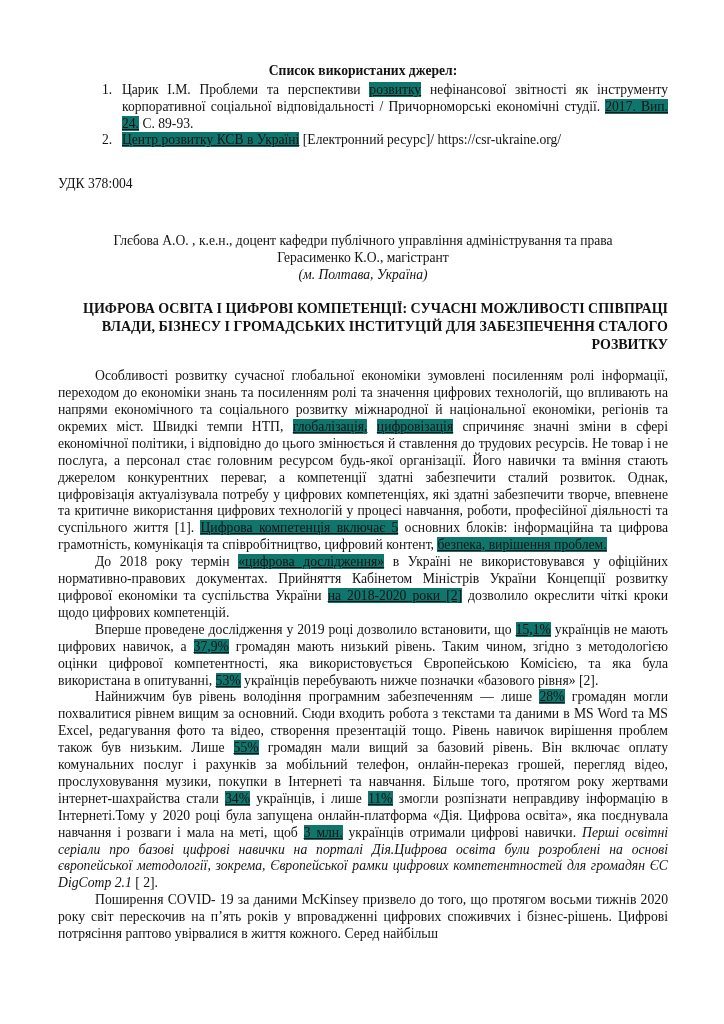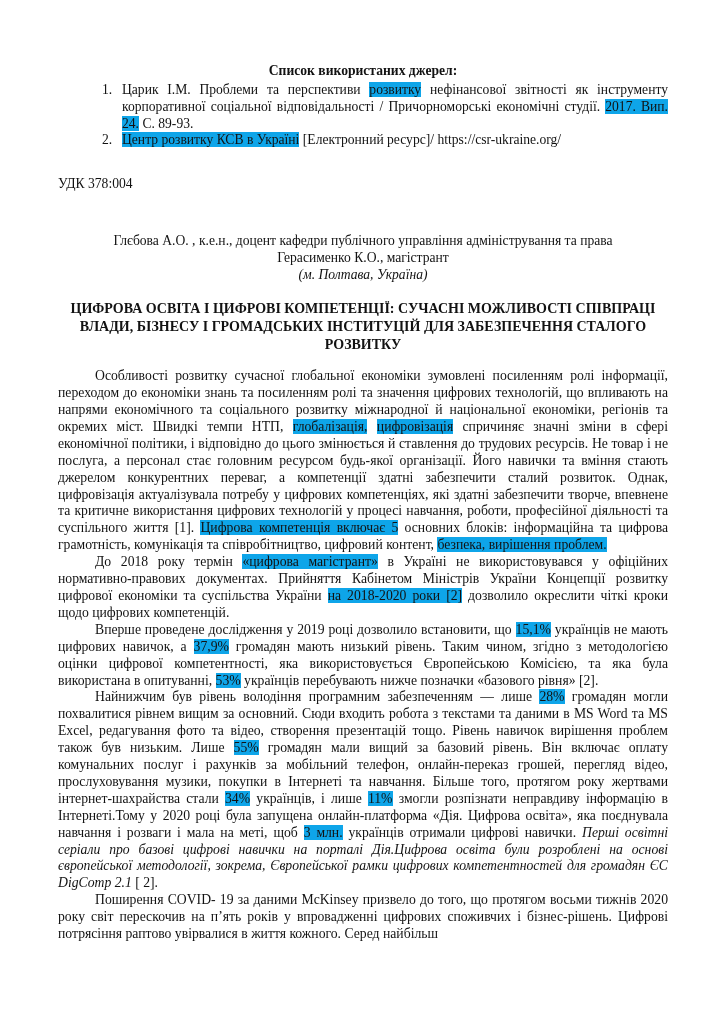--- a/index.html
+++ b/index.html
@@ -43,34 +43,34 @@
     margin-top: 26px;
   }
   .authors {
     text-align: center;
     font-size: 13.6px;
     line-height: 17px;
     margin-top: 40px;
   }
   .affil { font-style: italic; }
   .title {
-    text-align: center;
+    text-align: right;
     font-weight: bold;
     font-size: 14px;
     line-height: 18px;
     margin-top: 17px;
   }
   .body-text {
     margin-top: 14px;
     font-size: 13.7px;
     line-height: 16.9px;
     text-align: justify;
   }
   .body-text p { text-indent: 37px; }
-  .hl { background-color: #0ea5e9; }
+  .hl { background-color: #0f766e; text-decoration: underline; }
   .it { font-style: italic; }
   .link { color: inherit; text-decoration: none; }
   .page-num {
     position: absolute;
     bottom: 26px;
     left: 0;
     right: 0;
     text-align: center;
     font-size: 13px;
   }
@@ -99,19 +99,19 @@
   <div class="authors">
     <div>Глєбова А.О. , к.е.н., доцент кафедри публічного управління адміністрування та права</div>
     <div>Герасименко К.О., магістрант</div>
     <div class="affil">(м. Полтава, Україна)</div>
   </div>
 
   <h1 class="title">ЦИФРОВА ОСВІТА І ЦИФРОВІ КОМПЕТЕНЦІЇ: СУЧАСНІ МОЖЛИВОСТІ СПІВПРАЦІ ВЛАДИ, БІЗНЕСУ І ГРОМАДСЬКИХ ІНСТИТУЦІЙ ДЛЯ ЗАБЕЗПЕЧЕННЯ СТАЛОГО РОЗВИТКУ</h1>
 
   <div class="body-text">
     <p><span>Особливості  розвитку сучасної глобальної економіки зумовлені посиленням ролі інформації, переходом до економіки знань та посиленням  ролі та значення цифрових технологій, що впливають на напрями економічного та соціального розвитку міжнародної й національної економіки, регіонів та окремих міст. Швидкі темпи НТП, </span><span class="hl">глобалізація,</span><span> </span><span class="hl">цифровізація</span><span> спричиняє значні зміни в сфері економічної політики, і відповідно до цього змінюється й ставлення до трудових ресурсів. Не товар і не послуга, а персонал стає головним ресурсом будь-якої організації. Його навички та вміння стають джерелом конкурентних переваг, а компетенції здатні забезпечити сталий розвиток. Однак, цифровізація актуалізувала потребу у цифрових компетенціях, які  здатні забезпечити творче, впевнене та критичне використання цифрових технологій у процесі навчання, роботи, професійної діяльності та суспільного життя [1]. </span><span class="hl">Цифрова компетенція включає 5</span><span> основних блоків: інформаційна та цифрова грамотність, комунікація та співробітництво, цифровий контент, </span><span class="hl">безпека, вирішення проблем.</span></p>
-    <p><span>До 2018 року термін </span><span class="hl">«цифрова магістрант»</span><span> в Україні не використовувався у офіційних нормативно-правових документах. Прийняття Кабінетом Міністрів України Концепції розвитку цифрової економіки та суспільства України </span><span class="hl">на 2018-2020 роки [2]</span><span> дозволило окреслити чіткі кроки щодо цифрових компетенцій.</span></p>
+    <p><span>До 2018 року термін </span><span class="hl">«цифрова дослідження»</span><span> в Україні не використовувався у офіційних нормативно-правових документах. Прийняття Кабінетом Міністрів України Концепції розвитку цифрової економіки та суспільства України </span><span class="hl">на 2018-2020 роки [2]</span><span> дозволило окреслити чіткі кроки щодо цифрових компетенцій.</span></p>
     <p><span>Вперше проведене дослідження у 2019 році дозволило встановити, що </span><span class="hl">15,1%</span><span> українців не мають цифрових навичок, а </span><span class="hl">37,9%</span><span> громадян мають низький рівень. Таким чином, згідно з методологією  оцінки цифрової  компетентності, яка  використовується Європейською Комісією, та яка була використана в опитуванні, </span><span class="hl">53%</span><span> українців перебувають нижче позначки «базового рівня» [2].</span></p>
     <p><span>Найнижчим був рівень володіння програмним забезпеченням — лише </span><span class="hl">28%</span><span> громадян могли похвалитися рівнем вищим за основний. Сюди входить робота з текстами та даними в MS Word та MS Excel, редагування фото та відео, створення презентацій тощо. Рівень навичок вирішення проблем також був низьким. Лише </span><span class="hl">55%</span><span> громадян мали  вищий за базовий рівень. Він включає оплату комунальних послуг і рахунків за мобільний телефон, онлайн-переказ грошей, перегляд відео, прослуховування музики, покупки в Інтернеті та навчання. Більше того, протягом року жертвами інтернет-шахрайства стали </span><span class="hl">34%</span><span> українців, і лише </span><span class="hl">11%</span><span> змогли розпізнати неправдиву інформацію в Інтернеті.Тому у 2020 році була запущена онлайн-платформа «Дія. Цифрова освіта», яка поєднувала навчання і розваги і мала на меті, щоб </span><span class="hl">3 млн.</span><span> українців отримали цифрові навички. </span><span class="it">Перші освітні серіали про базові цифрові навички на порталі Дія.Цифрова освіта були розроблені на основі європейської методології, зокрема, Європейської рамки цифрових компетентностей  для громадян ЄС DigComp 2.1</span><span> [ 2].</span></p>
     <p><span>Поширення COVID- 19 за даними McKinsey призвело до того, що протягом восьми тижнів 2020 року світ перескочив на п’ять років у впровадженні цифрових споживчих і бізнес-рішень. Цифрові потрясіння раптово увірвалися в життя кожного. Серед найбільш</span></p>
   </div>
 
 </div>
 
 </body></html>

